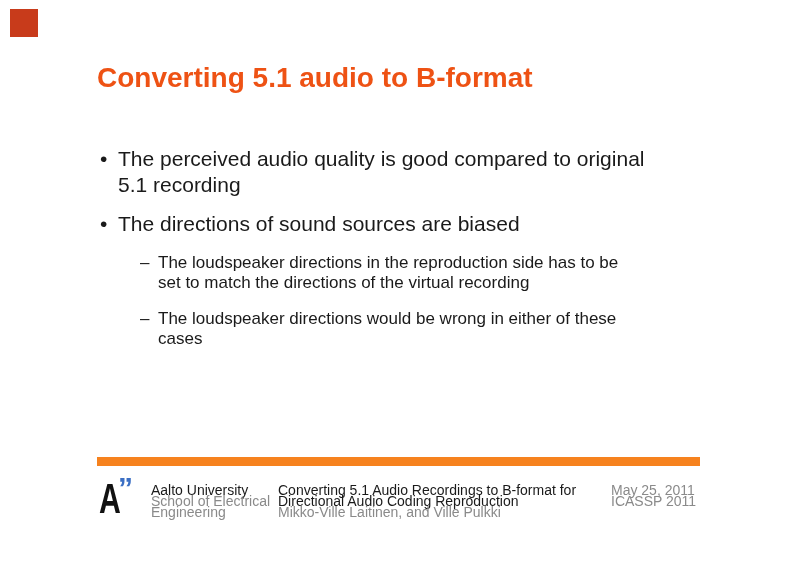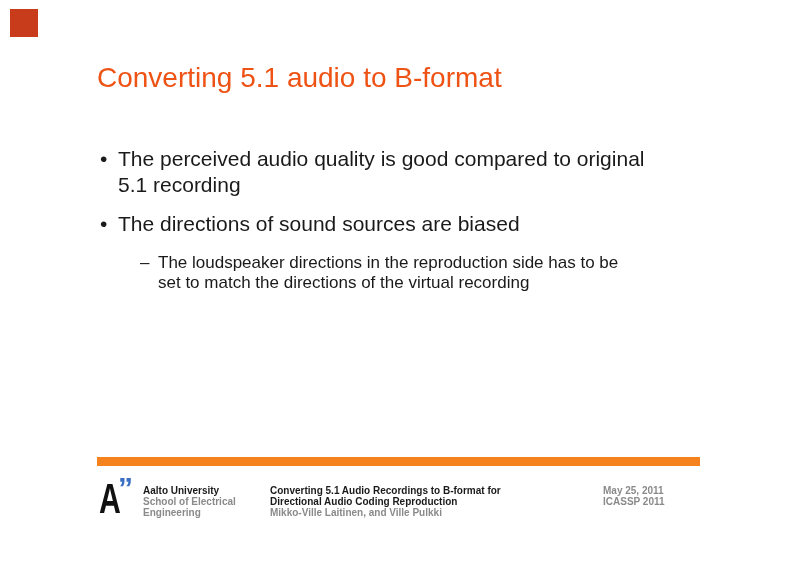--- a/index.html
+++ b/index.html
@@ -12,21 +12,21 @@
   }
 
   .red-marker {
     position: absolute; left: 10px; top: 9px;
     width: 28px; height: 28px;
     background: var(--marker_red, #C83B1B);
   }
 
   .slide-title {
     position: absolute; left: 97px; top: 60px;
-    font-size: 28px; font-weight: normal;
+    font-size: 28px; font-weight: bold;
     line-height: 35px;
     color: var(--title_orange, #EE5214);
     letter-spacing: 0px;
     white-space: nowrap;
   }
   .slide-title .line2 { padding-left: 70px; }
 
   .content {
     position: absolute; left: 97px; top: 146px; width: 650px;
     color: var(--body_text, #1a1a1a);
@@ -67,21 +67,21 @@
     font-size: 42px; font-weight: bold; color: #111111;
     line-height: 30px;
     transform: scaleX(0.72); transform-origin: 0 0;
   }
   .logo-quote {
     position: absolute; left: 19px; top: -11px;
     font-size: 30px; font-weight: bold; line-height: 1;
     color: var(--logo_blue, #3B6FC4);
   }
 
-  .f-col { position: absolute; font-size: 10px; line-height: 11px; font-weight: bold; }
+  .f-col { position: absolute; font-size: 14px; line-height: 11px; font-weight: normal; margin-left: 8px; }
   .f-org    { left: 143px; top: 485px; }
   .f-center { left: 270px; top: 485px; }
   .f-right  { left: 603px; top: 485px; }
   .f-dark { color: #1a1a1a; }
   .f-gray { color: var(--footer_gray, #8a8a8a); }
 </style>
 </head>
 <body>
 
 <div class="red-marker"></div>
@@ -89,20 +89,22 @@
 <div class="slide-title">
   <div class="line1">Converting 5.1 audio to B-format</div>
 </div>
 
 <div class="content">
     <div class="bullet-l1">The perceived audio quality is good compared to original
 5.1 recording</div>
     <div class="bullet-l1">The directions of sound sources are biased</div>
     <div class="bullet-l2">The loudspeaker directions in the reproduction side has to be
 set to match the directions of the virtual recording</div>
+    <div class="bullet-l2">The loudspeaker directions would be wrong in either of these
+cases</div>
   </div>
 
 <div class="footer-bar"></div>
 
 <div class="f-logo">
   <span class="logo-a">A</span>
   <span class="logo-quote">”</span>
 </div>
 
 <div class="f-col f-org">

